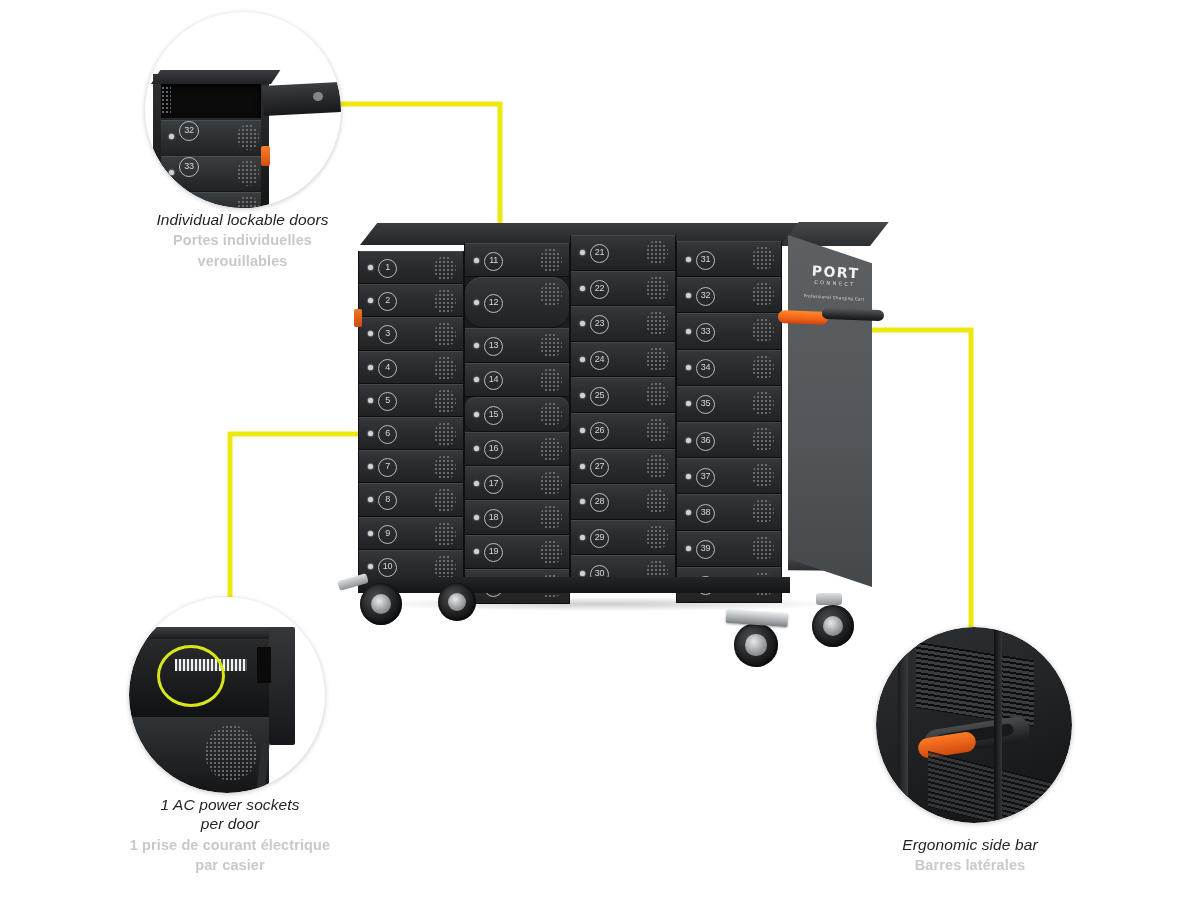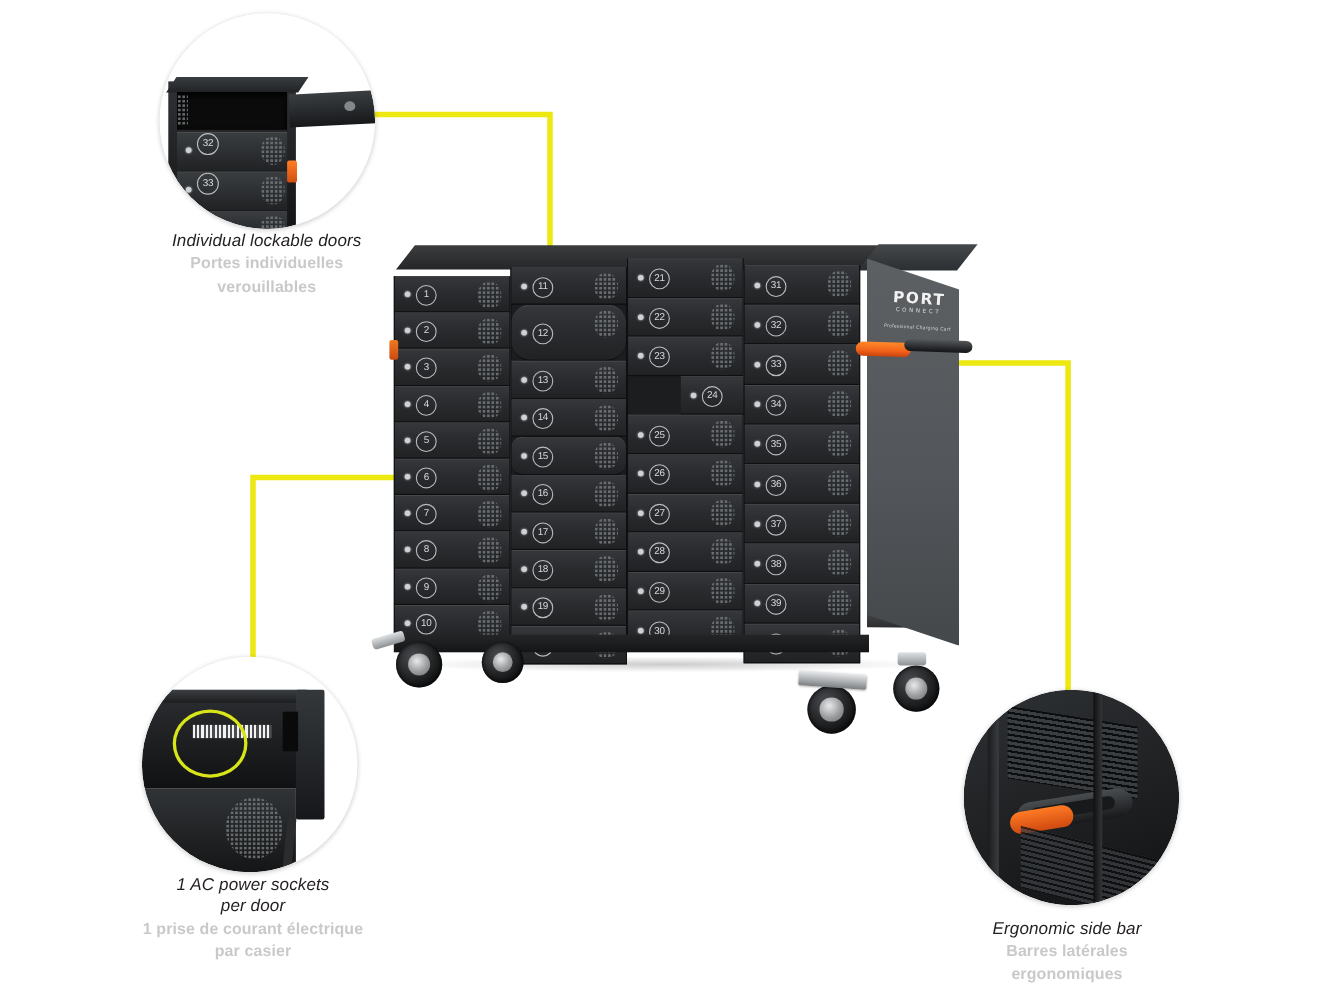--- a/index.html
+++ b/index.html
@@ -307,21 +307,21 @@
           <div class="door" style="height: 35.6px; text-decoration: underline;">
             <span class="led"></span>
             <span class="dnum">22</span>
             <span class="vent perf"></span>
           </div>
           <div class="door" style="height: 35.6px;">
             <span class="led"></span>
             <span class="dnum">23</span>
             <span class="vent perf"></span>
           </div>
-          <div class="door" style="height: 35.6px; margin-left: 48px;">
+          <div class="door" style="height: 35.6px;">
             <span class="led"></span>
             <span class="dnum">24</span>
             <span class="vent perf"></span>
           </div>
           <div class="door" style="height: 35.6px;">
             <span class="led"></span>
             <span class="dnum">25</span>
             <span class="vent perf"></span>
           </div>
           <div class="door" style="height: 35.6px;">
@@ -516,16 +516,15 @@
       <div class="blk" style="left:42px;top:108px;width:58px;height:20px;border-radius:10px;background:linear-gradient(180deg,#ff7a24,#cf4a0f);transform:rotate(-9deg);"></div>
 
       <div class="slats" style="position:absolute;left:52px;top:140px;width:130px;height:56px;transform:skewY(14deg);opacity:.75;"></div>
       <div class="blk" style="left:118px;top:0px;width:8px;height:196px;background:linear-gradient(90deg,#0e0f10,#333638);"></div>
     </div>
   </div>
 
   <div class="callout-label" style="left:845px;top:835px;width:250px;">
     <div class="callout-title">Ergonomic side bar</div>
     <div class="callout-sub">Barres latérales</div>
-    <div class="callout-sub">ergonomiques</div>
   </div>
 
 </div>
 
 </body></html>

